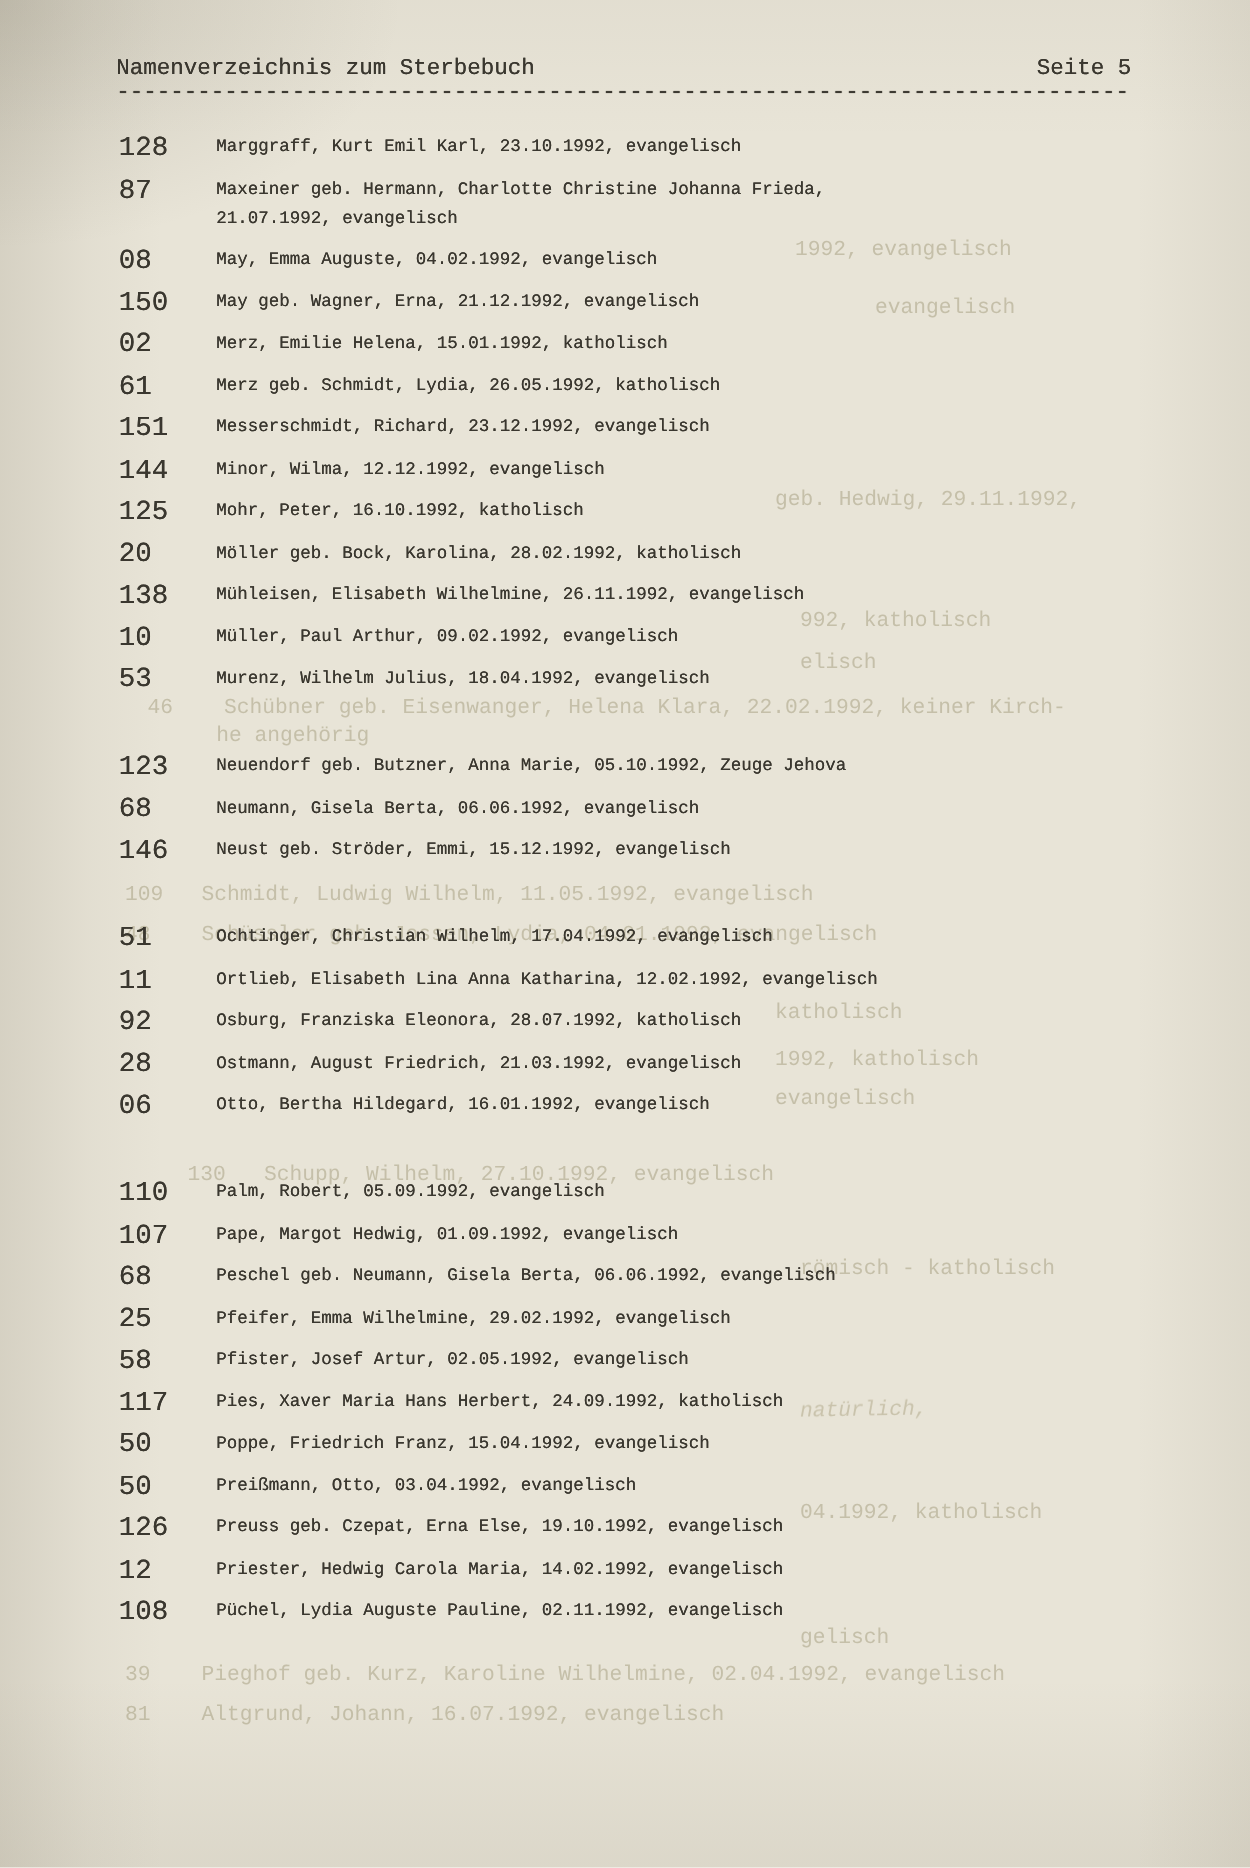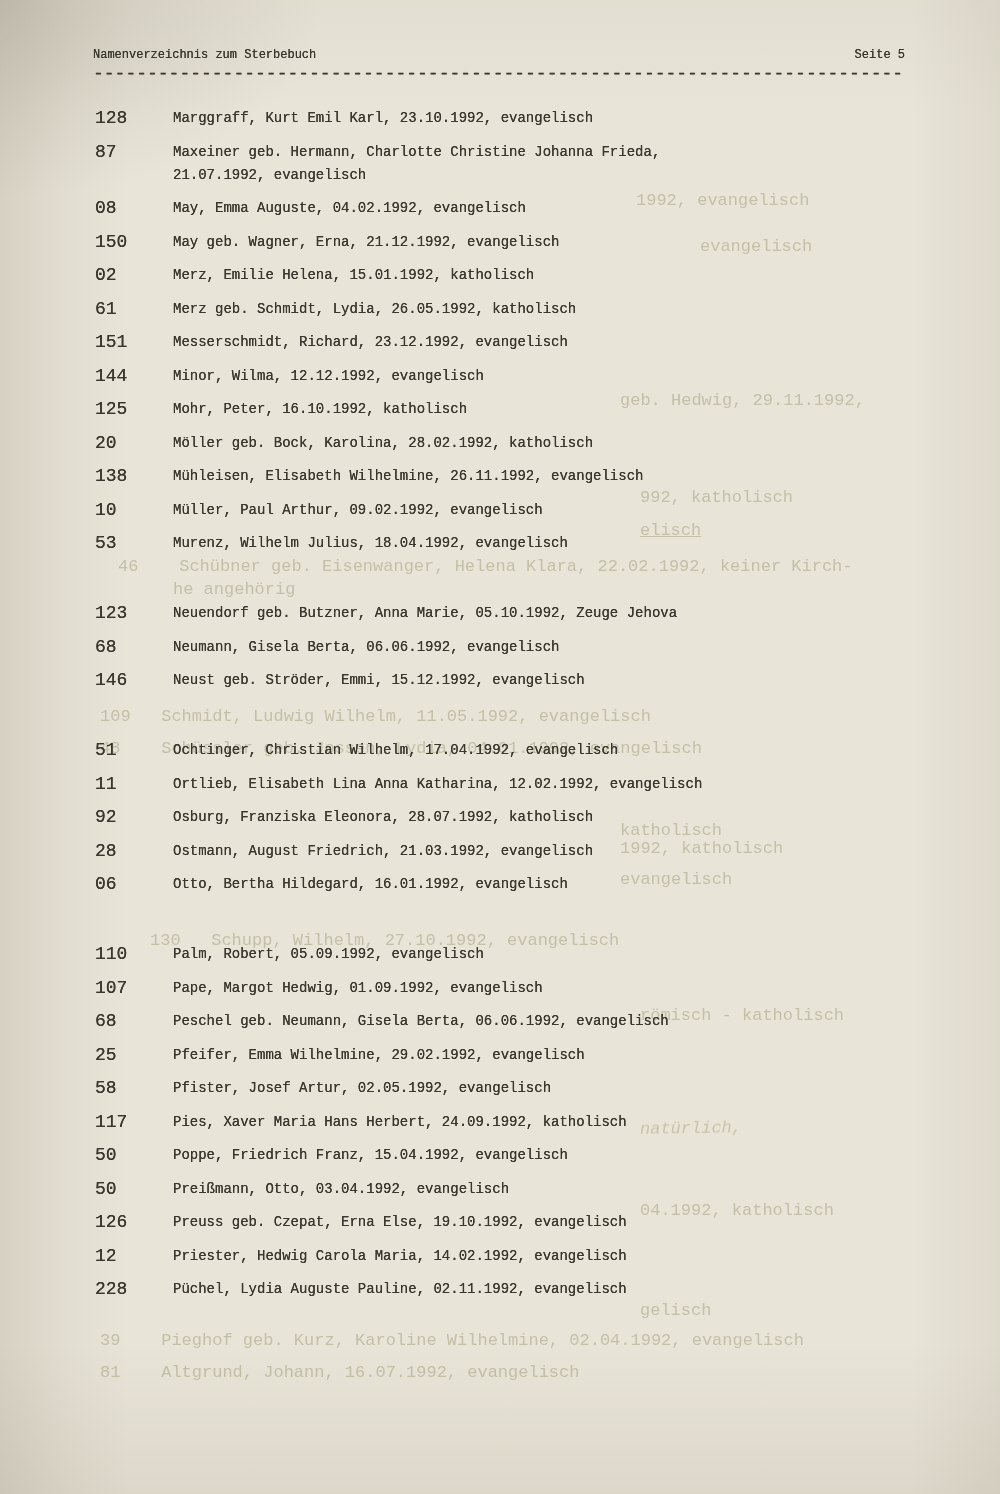--- a/index.html
+++ b/index.html
@@ -13,39 +13,39 @@
       radial-gradient(ellipse 520px 320px at 0% 0%, rgba(108,102,84,0.20), transparent 62%),
       linear-gradient(90deg, rgba(118,110,90,0.16), rgba(118,110,90,0.05) 70px, transparent 130px),
       linear-gradient(270deg, rgba(118,110,90,0.09), transparent 90px),
       linear-gradient(0deg, rgba(118,110,90,0.11), transparent 150px),
       linear-gradient(180deg, rgba(118,110,90,0.05), transparent 110px);
     color:#3a372f;
   }
   .header{
     position:absolute;left:93px;top:44px;width:812px;
     display:flex;justify-content:space-between;
-    font-size:12px;line-height:22px;
+    font-size:18px;line-height:22px;
     text-shadow:0 0 0.5px #3a372f;
     white-space:pre;
   }
   .rule{
     position:absolute;left:93px;top:63px;
     font-size:18px;line-height:22px;
     letter-spacing:0;
     text-shadow:0 0 0.8px #3a372f;
     white-space:pre;
   }
   .entries{
     position:absolute;left:95px;top:107px;width:836px;
   }
   .group{margin-bottom:47px;}
   .row{display:flex;margin-bottom:10.5px;}
   .num{
     width:78px;flex:0 0 78px;
-    font-size:18px;line-height:23px;
+    font-size:22px;line-height:23px;
     text-shadow:0 0 0.5px #3a372f;
   }
   .text{
     flex:1;
     font-size:14px;line-height:23px;
     white-space:pre-wrap;
     text-shadow:0 0 0.5px #3a372f;
   }
   .ghost-layer{position:absolute;left:0;top:0;width:1000px;height:1186px;pointer-events:none;}
   .ghost{
@@ -59,26 +59,26 @@
 </style>
 </head>
 <body>
 
 <div class="page">
   <div class="ghost-layer">
       <span class="ghost" style="left: 636px; top: 190px;">1992, evangelisch</span>
       <span class="ghost" style="left: 700px; top: 236px;">evangelisch</span>
       <span class="ghost" style="left: 620px; top: 390px;">geb. Hedwig, 29.11.1992,</span>
       <span class="ghost" style="left: 640px; top: 487px;">992, katholisch</span>
-      <span class="ghost" style="left: 640px; top: 520px; text-decoration: underline;">elisch</span>
+      <span class="ghost" style="left: 640px; top: 520px;">elisch</span>
       <span class="ghost" style="left: 118px; top: 556px;">46    Schübner geb. Eisenwanger, Helena Klara, 22.02.1992, keiner Kirch-</span>
       <span class="ghost" style="left: 173px; top: 579px;">he angehörig</span>
       <span class="ghost" style="left: 100px; top: 706px;">109   Schmidt, Ludwig Wilhelm, 11.05.1992, evangelisch</span>
       <span class="ghost" style="left: 100px; top: 738px;">48    Schüssler geb. Jossen, Lydia, 04.01.1992, evangelisch</span>
-      <span class="ghost" style="left: 620px; top: 820px;">katholisch</span>
+      <span class="ghost" style="left: 620px; top: 800px;">katholisch</span>
       <span class="ghost" style="left: 620px; top: 838px;">1992, katholisch</span>
       <span class="ghost" style="left: 620px; top: 869px;">evangelisch</span>
       <span class="ghost" style="left: 150px; top: 930px;">130   Schupp, Wilhelm, 27.10.1992, evangelisch</span>
       <span class="ghost" style="left: 640px; top: 1005px; font-family: Liberation Mono, monospace;">römisch - katholisch</span>
       <span class="ghost italic" style="left: 640px; top: 1118px;">natürlich,</span>
       <span class="ghost" style="left: 640px; top: 1200px;">04.1992, katholisch</span>
       <span class="ghost" style="left: 640px; top: 1300px;">gelisch</span>
       <span class="ghost" style="left: 100px; top: 1330px;">39    Pieghof geb. Kurz, Karoline Wilhelmine, 02.04.1992, evangelisch</span>
       <span class="ghost" style="left: 100px; top: 1362px;">81    Altgrund, Johann, 16.07.1992, evangelisch</span>
     </div>
@@ -214,18 +214,18 @@
         </div>
         <div class="row">
           <span class="num">126</span>
           <span class="text">Preuss geb. Czepat, Erna Else, 19.10.1992, evangelisch</span>
         </div>
         <div class="row">
           <span class="num">12</span>
           <span class="text">Priester, Hedwig Carola Maria, 14.02.1992, evangelisch</span>
         </div>
         <div class="row">
-          <span class="num">228</span>
+          <span class="num">108</span>
           <span class="text">Püchel, Lydia Auguste Pauline, 02.11.1992, evangelisch</span>
         </div>
       </div>
     </div>
 </div>
 
 </body></html>

